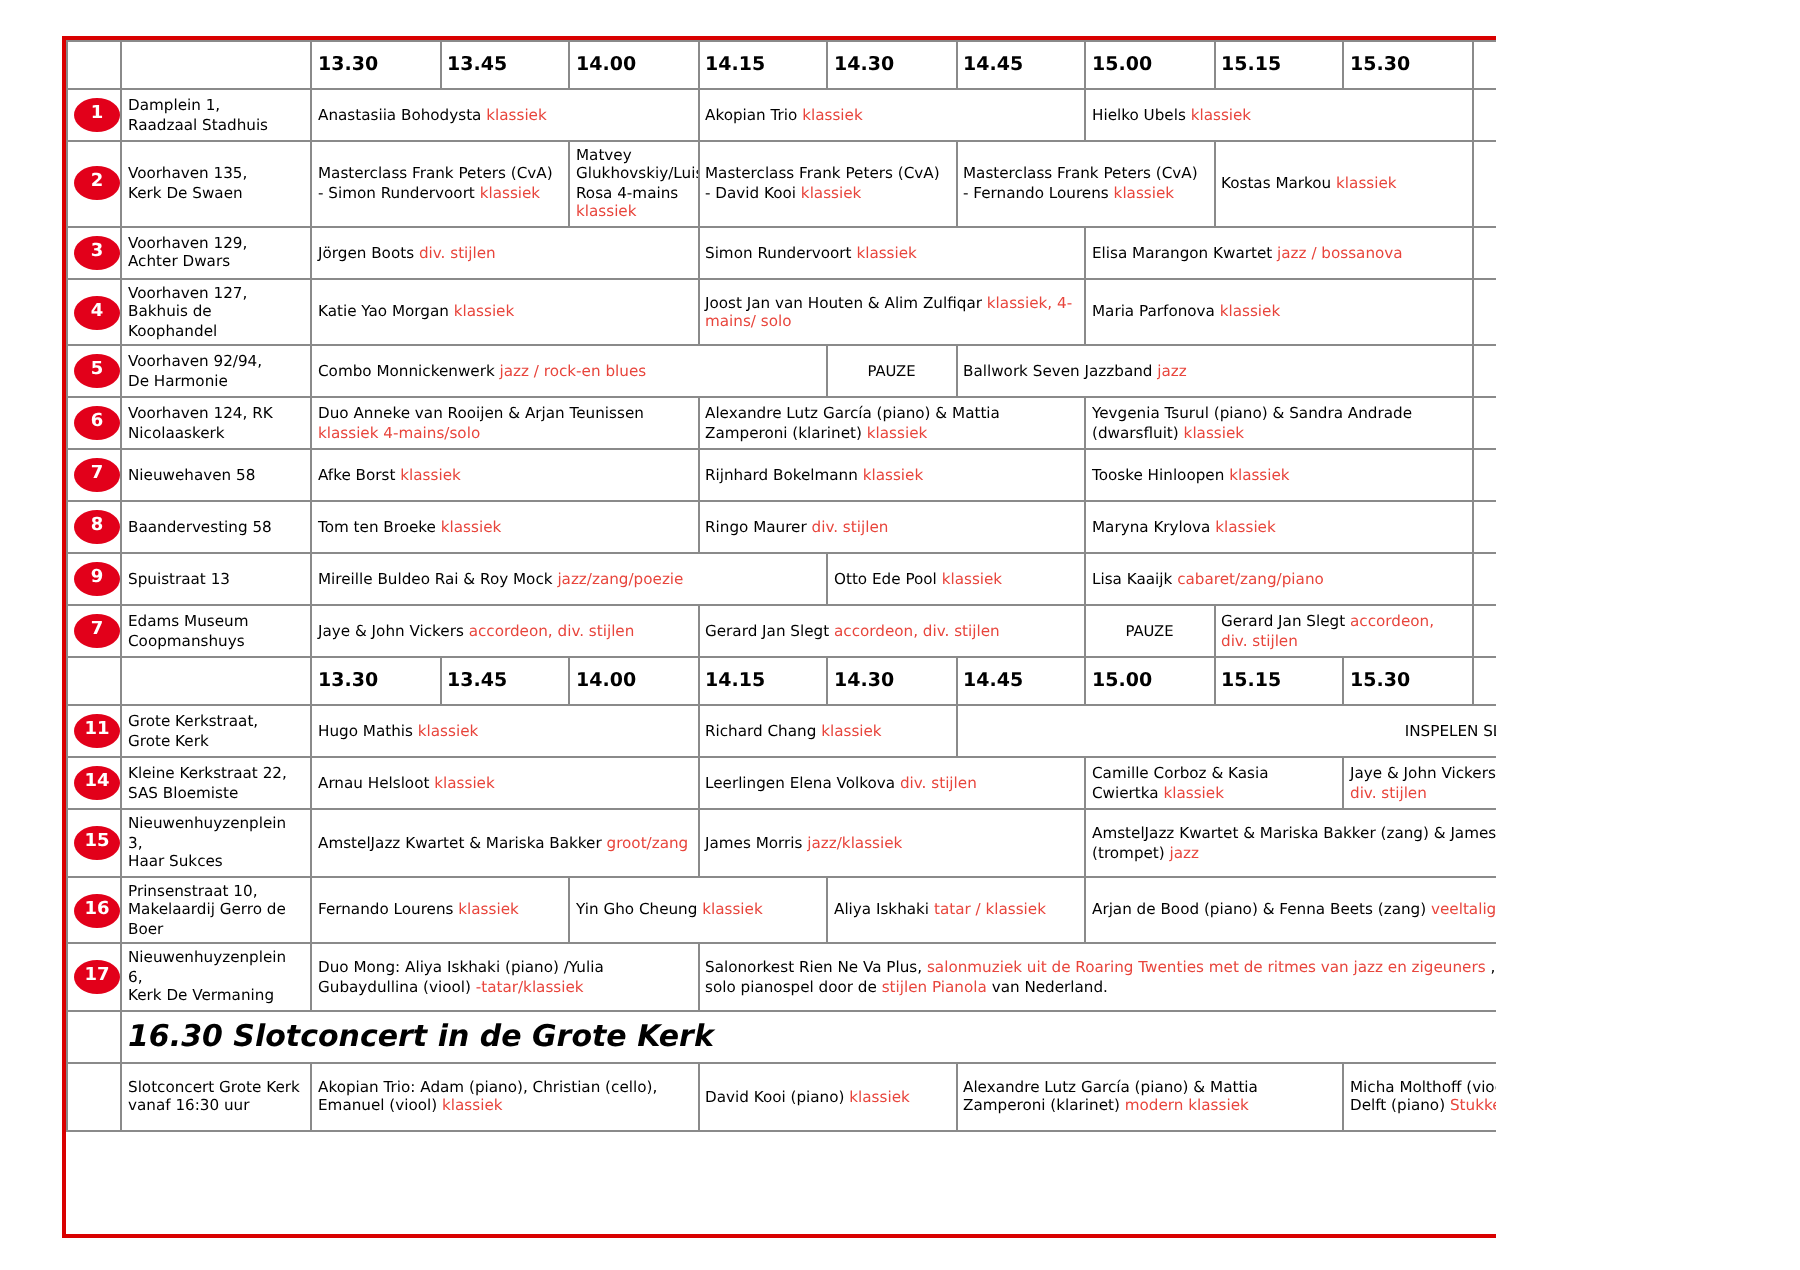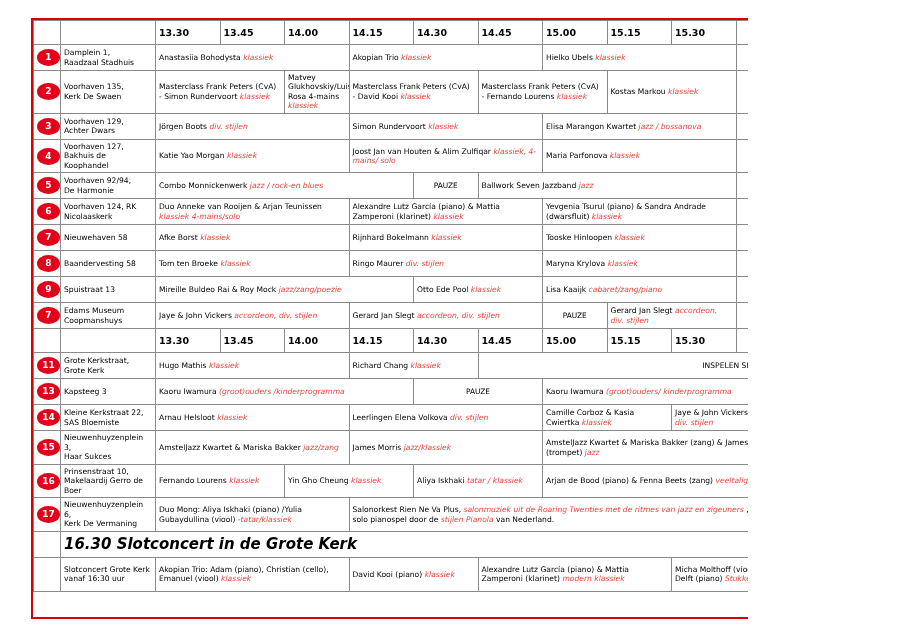--- a/index.html
+++ b/index.html
@@ -71,21 +71,21 @@
     font-size: 9px;
     line-height: 17px;
     text-align: center;
   }
   td.venue {
     font-size: 7.6px;
     line-height: 1.28;
     padding-left: 4px;
   }
   td.act { font-size: 7.6px; padding-left: 4px; }
-  td.act .g { color: #e8453c; font-style: italic; }
+  td.act .g { color: #e8453c; }
   td.pauze { text-align: center; font-size: 7.4px; }
   td.ctr { text-align: right; }
 
   tr.actrow td { height: 26px; }
 
   
   td.bannerrow {
     color: #d90000;
     font-weight: bold;
     font-size: 15px;
@@ -277,40 +277,32 @@
         </tr>
         <tr class="actrow">
           <td class="badge"><span class="badge-circle">11</span></td>
           <td class="venue">Grote Kerkstraat, Grote Kerk</td>
           <td class="act" colspan="3">Hugo Mathis <span class="g">klassiek</span></td>
           <td class="act" colspan="2">Richard Chang <span class="g">klassiek</span></td>
           <td class="act ctr" colspan="5">INSPELEN SLOTCONCERT</td>
           <td></td>
         </tr>
         <tr class="actrow">
-          <td class="badge"><span class="badge-circle">13</span></td>
-          <td class="venue">Kapsteeg 3</td>
-          <td class="act" colspan="4">Kaoru Iwamura <span class="g">(groot)ouders /kinderprogramma</span></td>
-          <td class="pauze" colspan="2">PAUZE</td>
-          <td class="act" colspan="4">Kaoru Iwamura <span class="g">(groot)ouders/ kinderprogramma</span></td>
-          <td></td>
-        </tr>
-        <tr class="actrow">
           <td class="badge"><span class="badge-circle">14</span></td>
           <td class="venue">Kleine Kerkstraat 22,<br>SAS Bloemiste</td>
           <td class="act" colspan="3">Arnau Helsloot <span class="g">klassiek</span></td>
           <td class="act" colspan="3">Leerlingen Elena Volkova <span class="g">div. stijlen</span></td>
           <td class="act" colspan="2">Camille Corboz &amp; Kasia Cwiertka <span class="g">klassiek</span></td>
           <td class="act" colspan="2">Jaye &amp; John Vickers <span class="g">accordeon, div. stijlen</span></td>
           <td></td>
         </tr>
         <tr class="actrow">
           <td class="badge"><span class="badge-circle">15</span></td>
           <td class="venue">Nieuwenhuyzenplein 3,<br>Haar Sukces</td>
-          <td class="act" colspan="3">AmstelJazz Kwartet &amp; Mariska Bakker <span class="g">jazz/zang</span></td>
+          <td class="act" colspan="3">AmstelJazz Kwartet &amp; Mariska Bakker <span class="g">groot/zang</span></td>
           <td class="act" colspan="3">James Morris  <span class="g">jazz/klassiek</span></td>
           <td class="act" colspan="4">AmstelJazz Kwartet &amp; Mariska Bakker (zang) &amp; James Morris (trompet) <span class="g">jazz</span></td>
           <td></td>
         </tr>
         <tr class="actrow">
           <td class="badge"><span class="badge-circle">16</span></td>
           <td class="venue">Prinsenstraat 10,<br>Makelaardij Gerro de Boer</td>
           <td class="act" colspan="2">Fernando Lourens <span class="g">klassiek</span></td>
           <td class="act" colspan="2">Yin Gho Cheung <span class="g">klassiek</span></td>
           <td class="act" colspan="2">Aliya Iskhaki <span class="g">tatar / klassiek</span></td>

